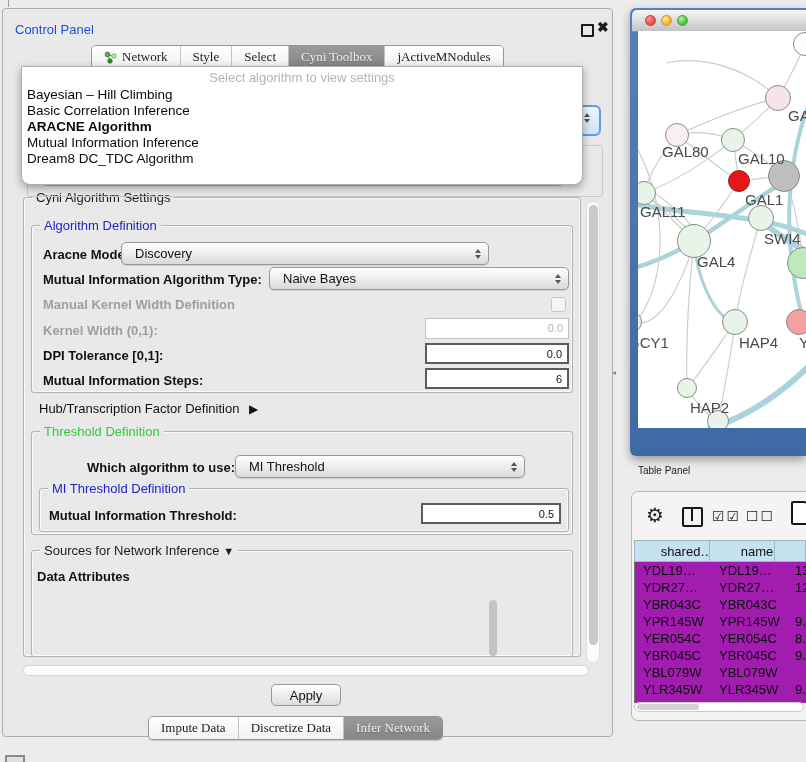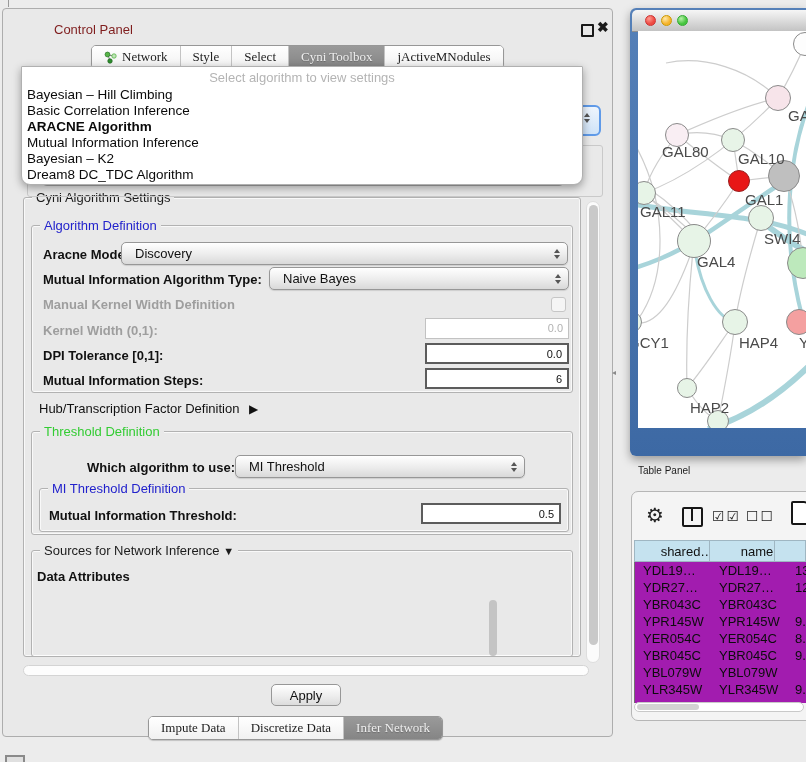--- a/index.html
+++ b/index.html
@@ -10,21 +10,21 @@
     -webkit-font-smoothing:antialiased;
   }
   .abs{position:absolute;}
   .nowrap{white-space:nowrap;}
 
   
   .control-panel{
     left:2px;top:8px;width:609px;height:727px;
     background:#e9e9e9;border:1px solid #adadad;border-radius:4px;
   }
-  .cp-title{left:12px;top:13px;font-size:13px;color:#7f1d1d;margin-left:39px;}
+  .cp-title{left:12px;top:13px;font-size:13px;color:#1d4ed8;}
   .win-restore{left:578px;top:15px;width:9px;height:9px;border:2px solid #1a1a1a;border-radius:1px;}
   .win-close{left:594px;top:10px;font-size:14px;font-weight:bold;color:#1a1a1a;}
 
   
   .seg{
     display:inline-flex;align-items:stretch;
     border:1px solid #979797;border-radius:5px;overflow:hidden;
     background:#fdfdfd;box-shadow:0 1px 1px rgba(0,0,0,.18);
     height:22px;
   }
@@ -249,33 +249,32 @@
     </span>
   </div>
   <div class="abs gal-combo nowrap">gal-filtered sif default node</div>
 
   <div class="abs popup">
     <span class="popup-placeholder nowrap">Select algorithm to view settings</span>
     <span class="popup-item nowrap">Bayesian – Hill Climbing</span>
     <span class="popup-item nowrap">Basic Correlation Inference</span>
     <span class="popup-item bold nowrap">ARACNE Algorithm</span>
     <span class="popup-item nowrap">Mutual Information Inference</span>
-    <span class="popup-item nowrap">Bayesian – K2</span>
     <span class="popup-item nowrap">Dream8 DC_TDC Algorithm</span>
   </div>
 
   <div class="abs group" style="left:20px;top:188px;width:556px;height:458px;">
     <span class="group-title">Cyni Algorithm Settings</span>
   </div>
 
   <div class="abs group" style="left:28px;top:216px;width:540px;height:166px;">
     <span class="group-title blue">Algorithm Definition</span>
   </div>
   <span class="abs lbl nowrap" style="left:40px;top:238px;">Aracne Mode:</span>
-  <div class="abs combo" style="left:118px;top:233px;width:447px;height:23px;">
+  <div class="abs combo" style="left:118px;top:233px;width:368px;height:23px;">
     <span class="nowrap">Discovery</span>
     <span class="arrows">
         <span class="tri-up"></span>
         <span class="tri-down"></span>
       </span>
   </div>
   <span class="abs lbl nowrap" style="left:40px;top:263px;">Mutual Information Algorithm Type:</span>
   <div class="abs combo" style="left:266px;top:258px;width:300px;height:23px;">
     <span class="nowrap">Naive Bayes</span>
     <span class="arrows">

